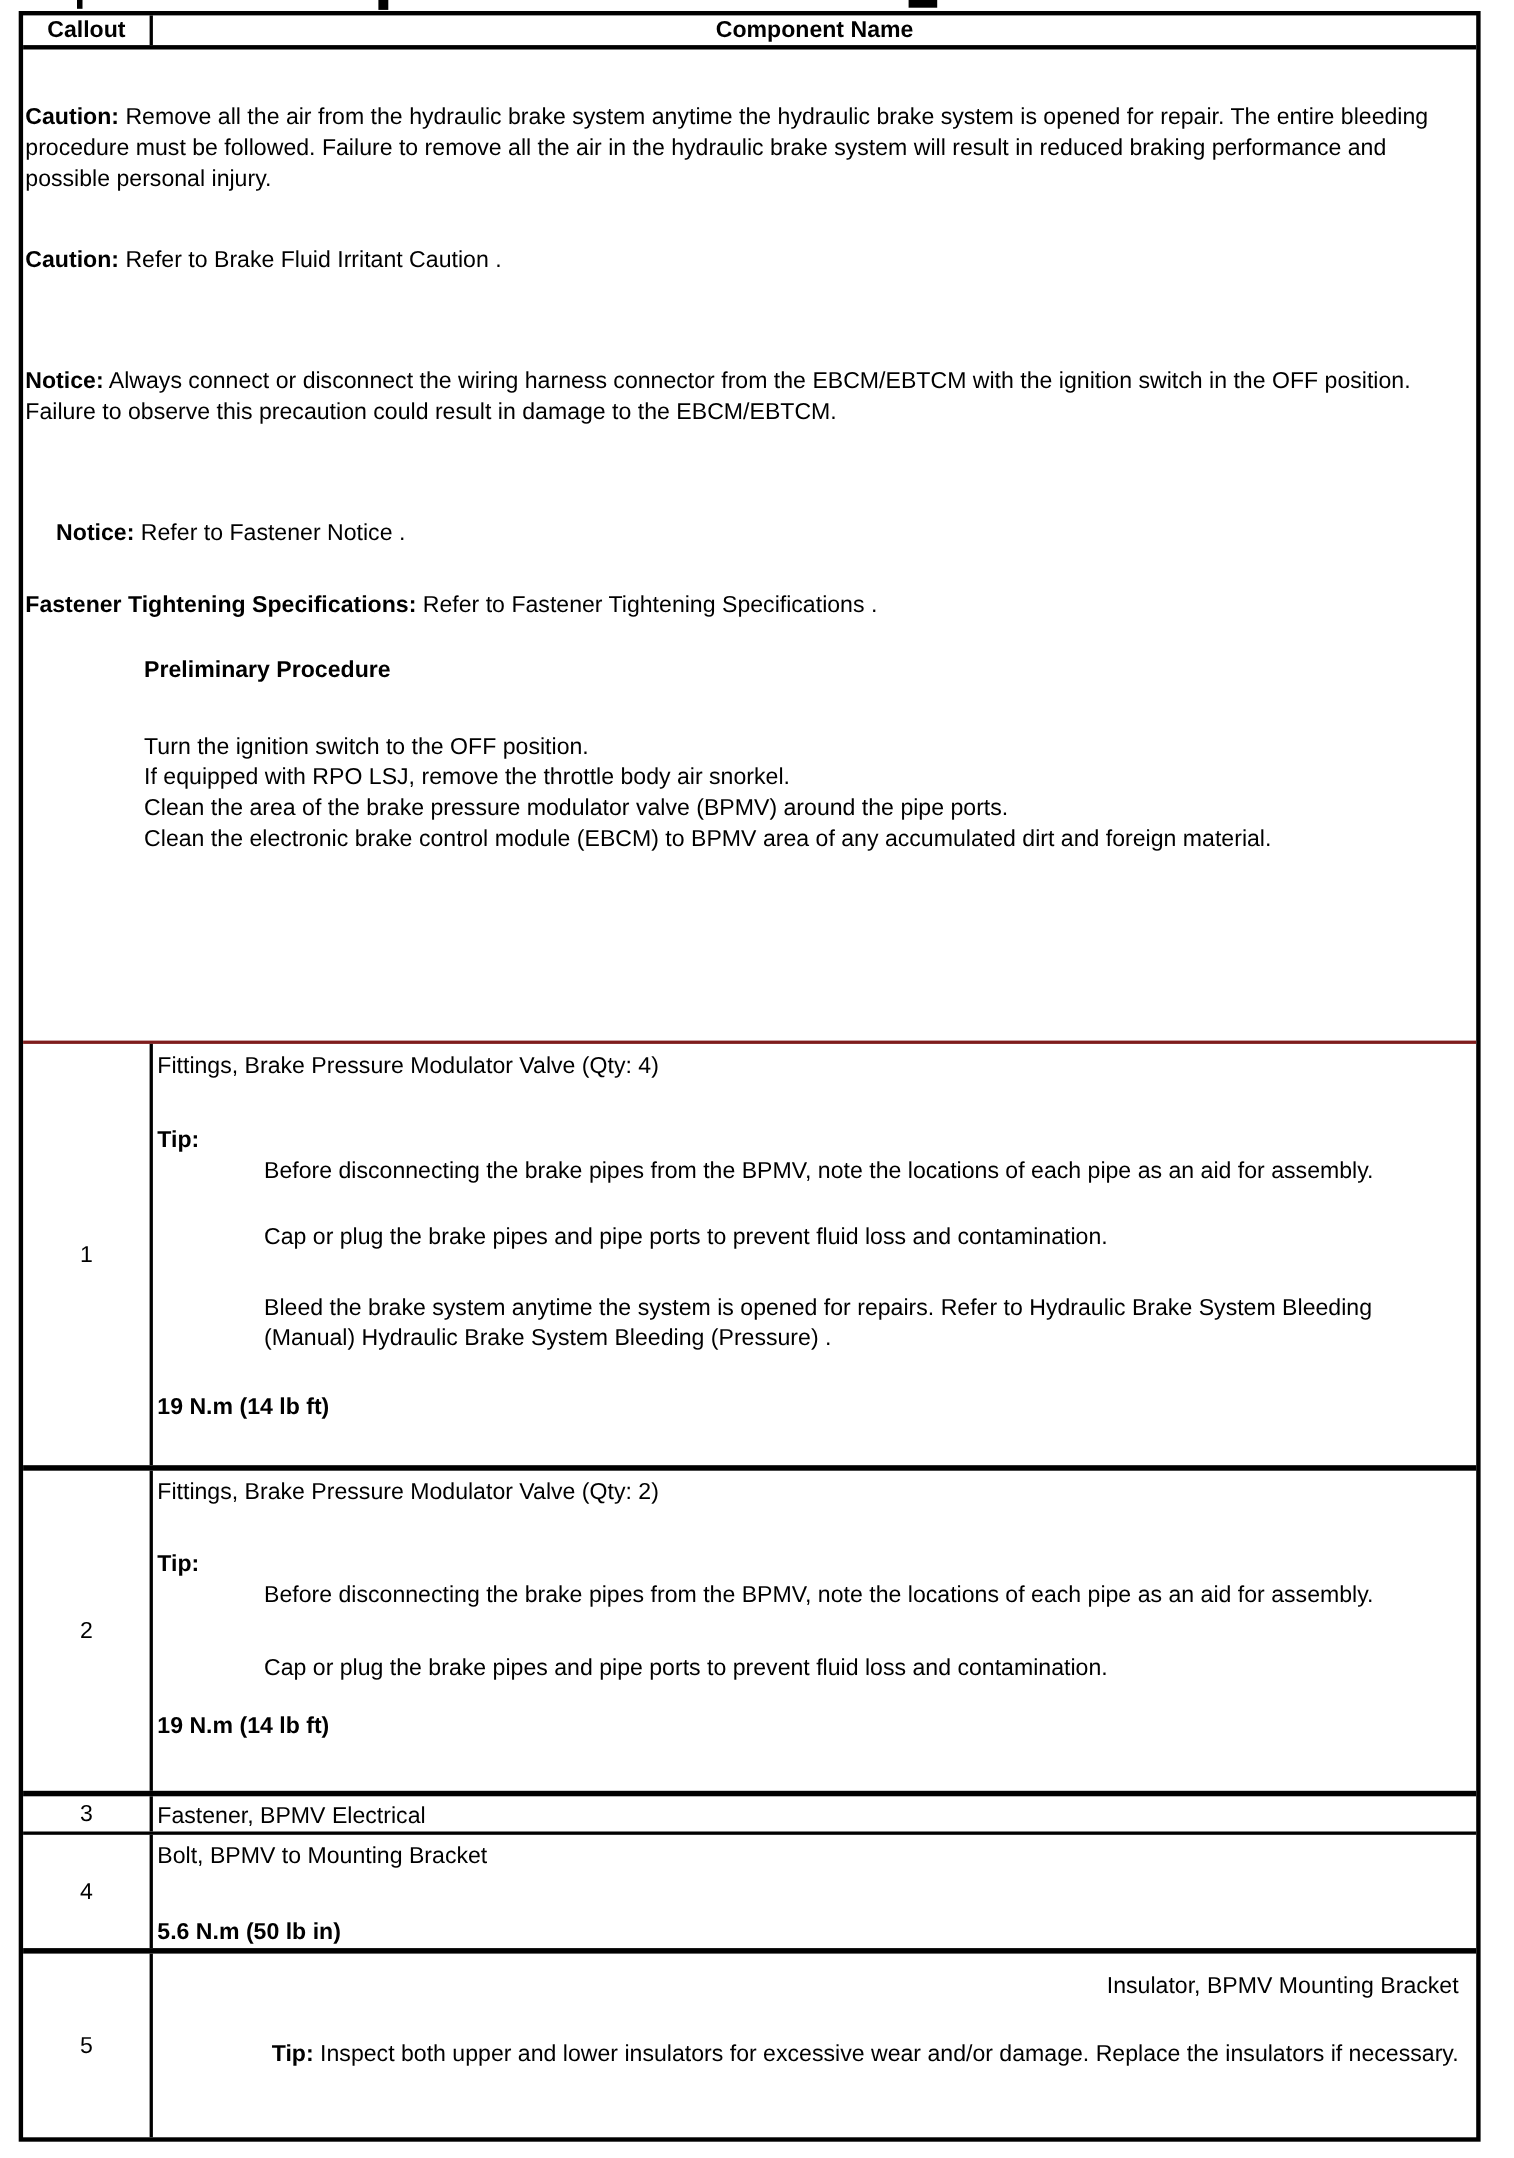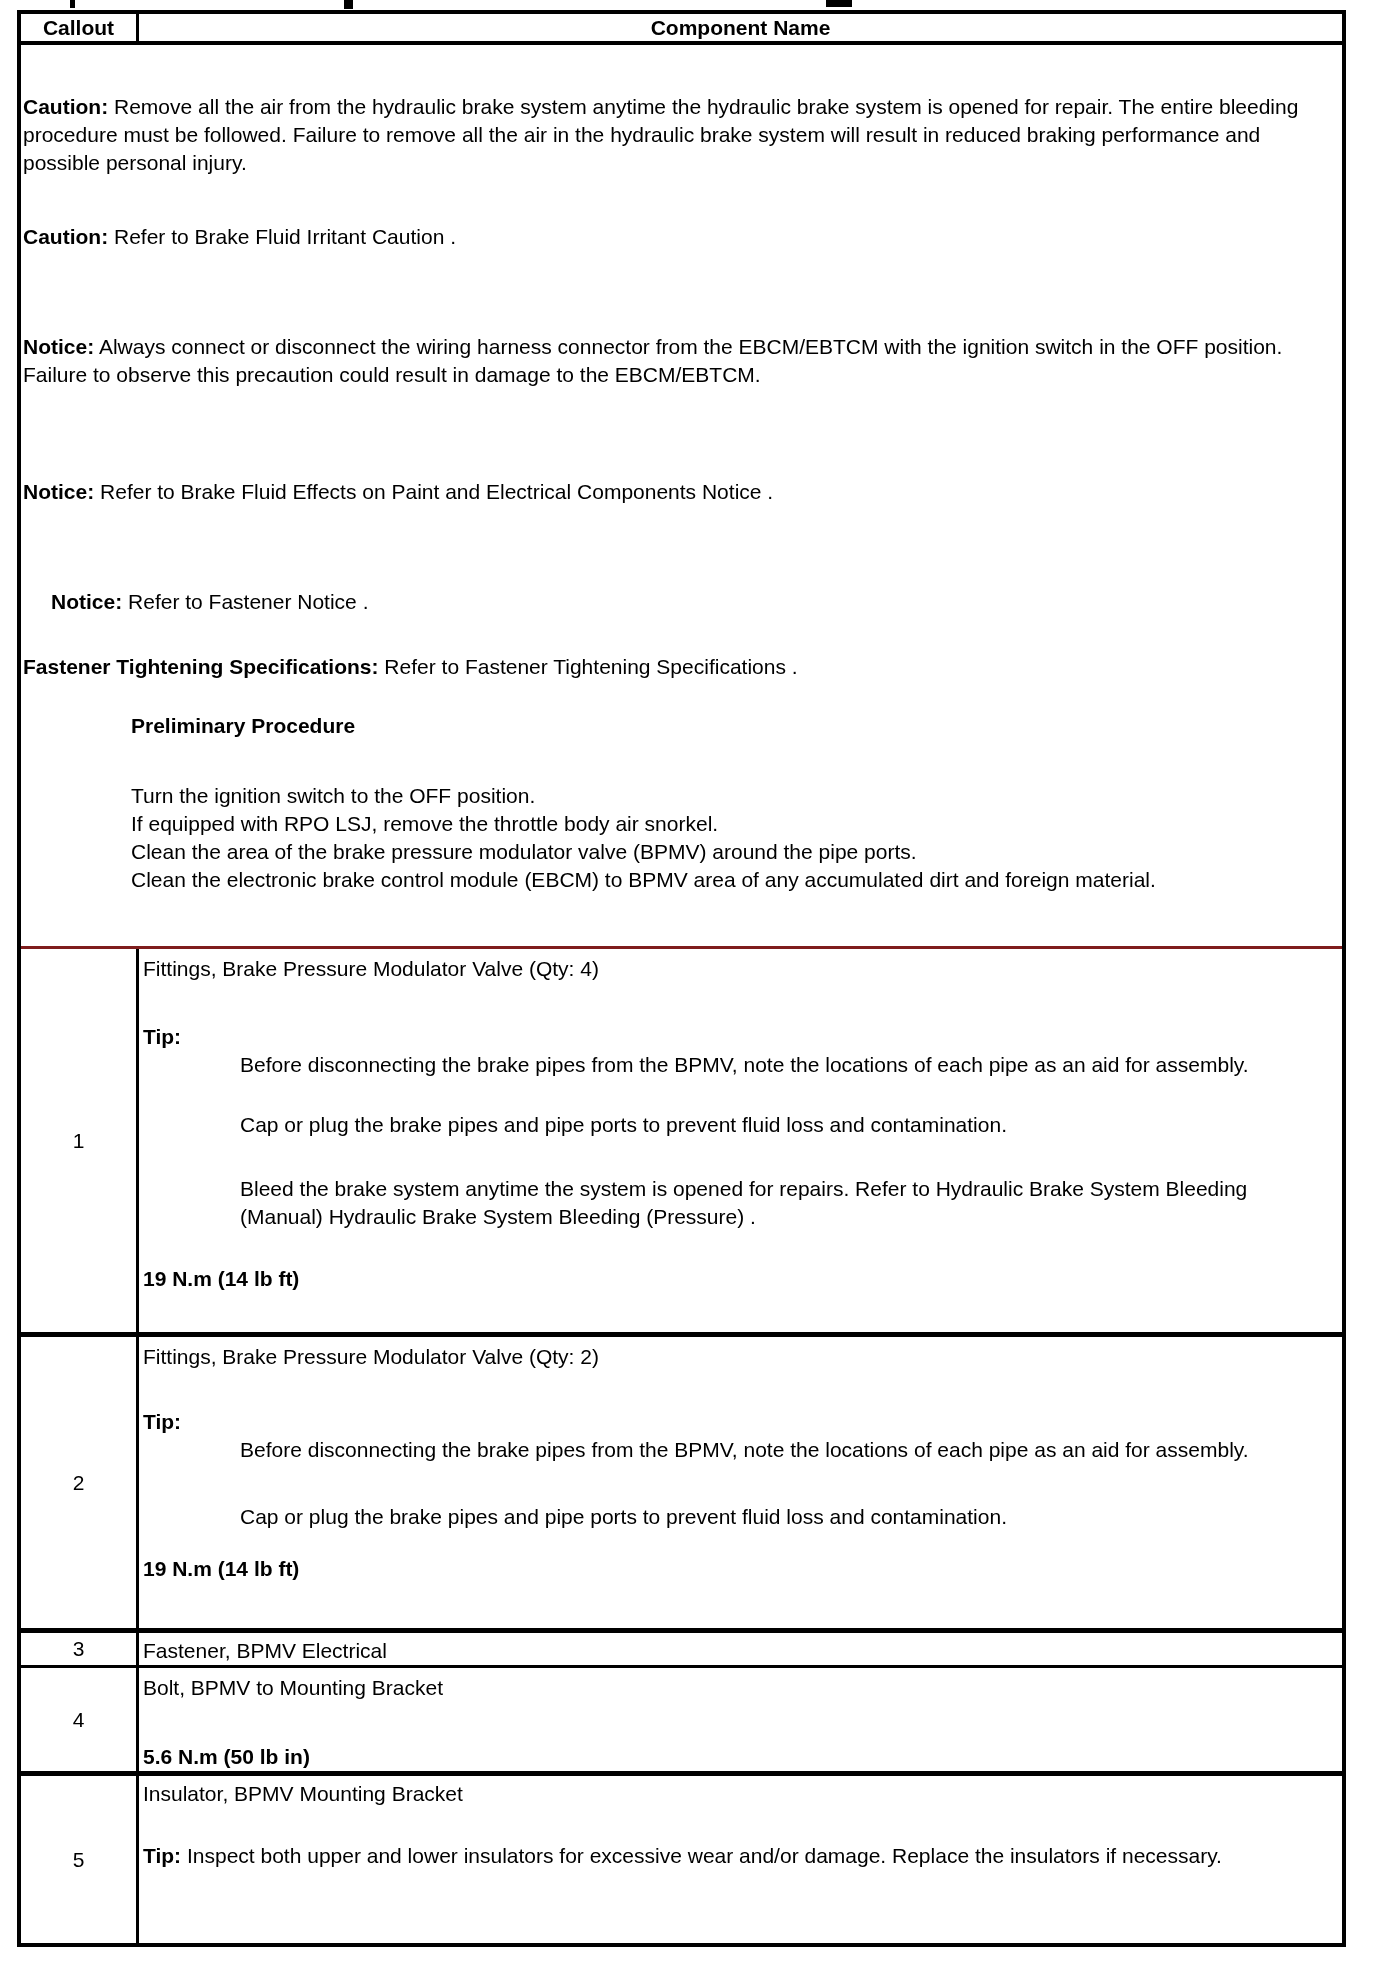--- a/index.html
+++ b/index.html
@@ -62,21 +62,21 @@
   .prelim-steps { margin-top: 42px; margin-left: 108px; }
 
   
   .row1 { height: 388px; border-bottom: 5px solid #000; }
   .row2 { height: 296px; border-bottom: 5px solid #000; }
   .row3 { height: 35px;  border-bottom: 3px solid #000; }
   .row4 { height: 108px; border-bottom: 5px solid #000; }
   .row5 { height: 167px; }
   .comp-cell { padding: 6px 16px 0 4px; overflow: hidden; }
   .row3 .comp-cell { padding-top: 4px; }
-  .row5 .comp-cell { padding-top: 4px; }
+  .row5 .comp-cell { padding-top: 16px; text-align: right; }
   .tip-label { font-weight: bold; }
   .row1 .tip-head { margin-top: 40px; }
   .row2 .tip-head { margin-top: 37px; }
   .tip-body { margin-left: 97px; }
   .row1 .tip-cap   { margin-top: 32px; }
   .row1 .tip-bleed { margin-top: 36px; }
   .row2 .tip-cap   { margin-top: 39px; }
   .torque { font-weight: bold; }
   .row1 .torque { margin-top: 34px; }
   .row2 .torque { margin-top: 24px; }
@@ -96,21 +96,20 @@
 
     <div class="trow thead">
       <div class="callout-col">Callout</div>
       <div class="name-col">Component Name</div>
     </div>
 
     <div class="intro-cell">
       <p class="note p1"><span class="note-label">Caution:</span> <span>Remove all the air from the hydraulic brake system anytime the hydraulic brake system is opened for repair. The entire bleeding procedure must be followed. Failure to remove all the air in the hydraulic brake system will result in reduced braking performance and possible personal injury.</span></p>
       <p class="note p2"><span class="note-label">Caution:</span> <span>Refer to Brake Fluid Irritant Caution .</span></p>
       <p class="note p3"><span class="note-label">Notice:</span> <span>Always connect or disconnect the wiring harness connector from the EBCM/EBTCM with the ignition switch in the OFF position. Failure to observe this precaution could result in damage to the EBCM/EBTCM.</span></p>
-      <p class="note p4"><span class="note-label">Notice:</span> <span>Refer to Brake Fluid Effects on Paint and Electrical Components Notice .</span></p>
       <p class="note p5"><span class="note-label">Notice:</span> <span>Refer to Fastener Notice .</span></p>
       <p class="note p6"><span class="note-label">Fastener Tightening Specifications:</span> <span>Refer to Fastener Tightening Specifications .</span></p>
 
       <p class="prelim-heading">Preliminary Procedure</p>
       <div class="prelim-steps">
         <div>Turn the ignition switch to the OFF position.</div>
         <div>If equipped with RPO LSJ, remove the throttle body air snorkel.</div>
         <div>Clean the area of the brake pressure modulator valve (BPMV) around the pipe ports.</div>
         <div>Clean the electronic brake control module (EBCM) to BPMV area of any accumulated dirt and foreign material.</div>
       </div>

